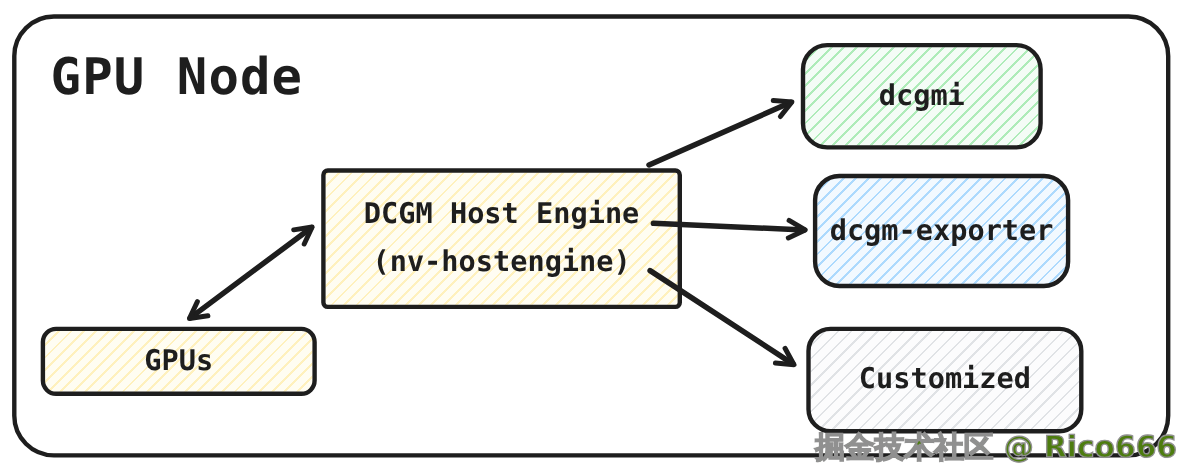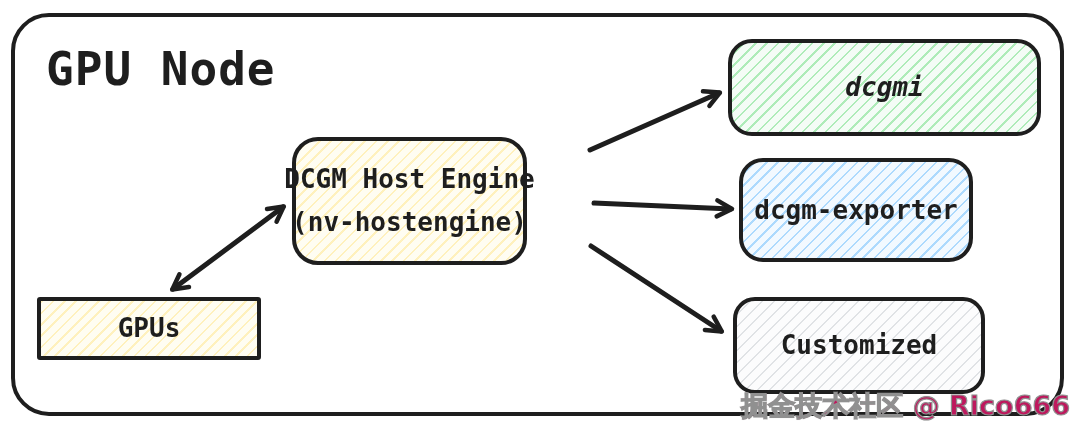--- a/index.html
+++ b/index.html
@@ -69,41 +69,41 @@
       rgba(116, 192, 252, 0.55) 0px, rgba(116, 192, 252, 0.55) 1.8px,
       transparent 1.8px, transparent 8px);
   }
   .hatch-gray {
     background-color: #fcfcfd;
     background-image: repeating-linear-gradient(135deg,
       rgba(160, 168, 176, 0.30) 0px, rgba(160, 168, 176, 0.30) 1.6px,
       transparent 1.6px, transparent 8.5px);
   }
 
-  .node-host     { left: 292px; top: 137px; width: 235px; height: 128px; border-radius: 26px; }
-  .node-gpus     { left: 37px;  top: 297px; width: 224px; height: 63px;  border-radius: 3px; }
-  .node-dcgmi    { left: 728px; top: 39px;  width: 313px; height: 97px;  border-radius: 24px; font-style: italic; }
+  .node-host     { left: 292px; top: 153px; width: 328px; height: 128px; border-radius: 6px; }
+  .node-gpus     { left: 37px;  top: 297px; width: 251px; height: 63px;  border-radius: 14px; }
+  .node-dcgmi    { left: 728px; top: 39px;  width: 220px; height: 97px;  border-radius: 24px; }
   .node-exporter { left: 739px; top: 158px; width: 234px; height: 104px; border-radius: 24px; }
   .node-clients  { left: 733px; top: 297px; width: 252px; height: 97px;  border-radius: 22px; line-height: 1.55; }
 
   .arrows {
     position: absolute;
     left: 0; top: 0;
     width: 1080px;
     height: 433px;
     pointer-events: none;
   }
   .watermark {
     position: absolute;
     right: 10px;
     top: 388px;
     font-size: 27px;
     font-weight: bold;
     font-family: "DejaVu Sans", "Liberation Sans", sans-serif;
-    color: #be185d;
+    color: #4d7c0f;
     -webkit-text-stroke: 1.2px #909090;
     text-shadow: 0 0 1px rgba(110,110,110,0.55);
     white-space: nowrap;
     z-index: 5;
   }
 </style>
 </head>
 <body>
 
 <div class="stage">

